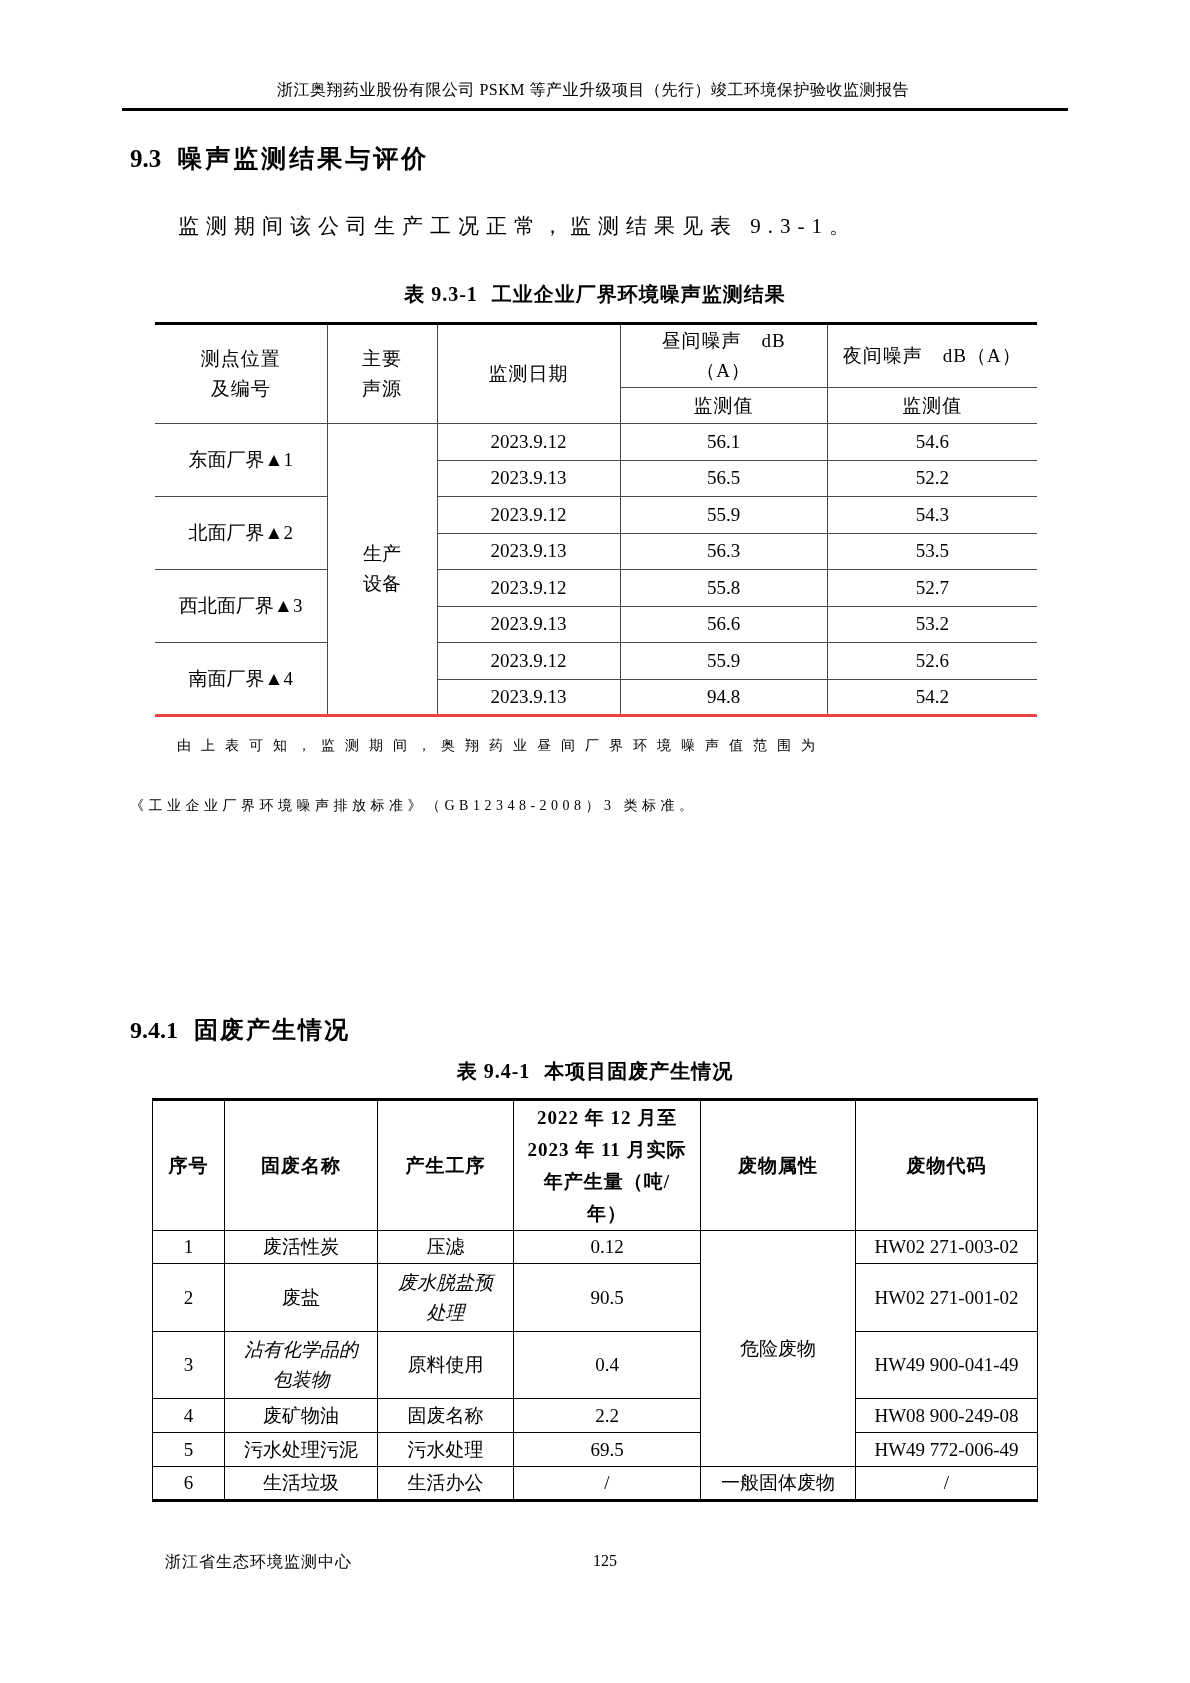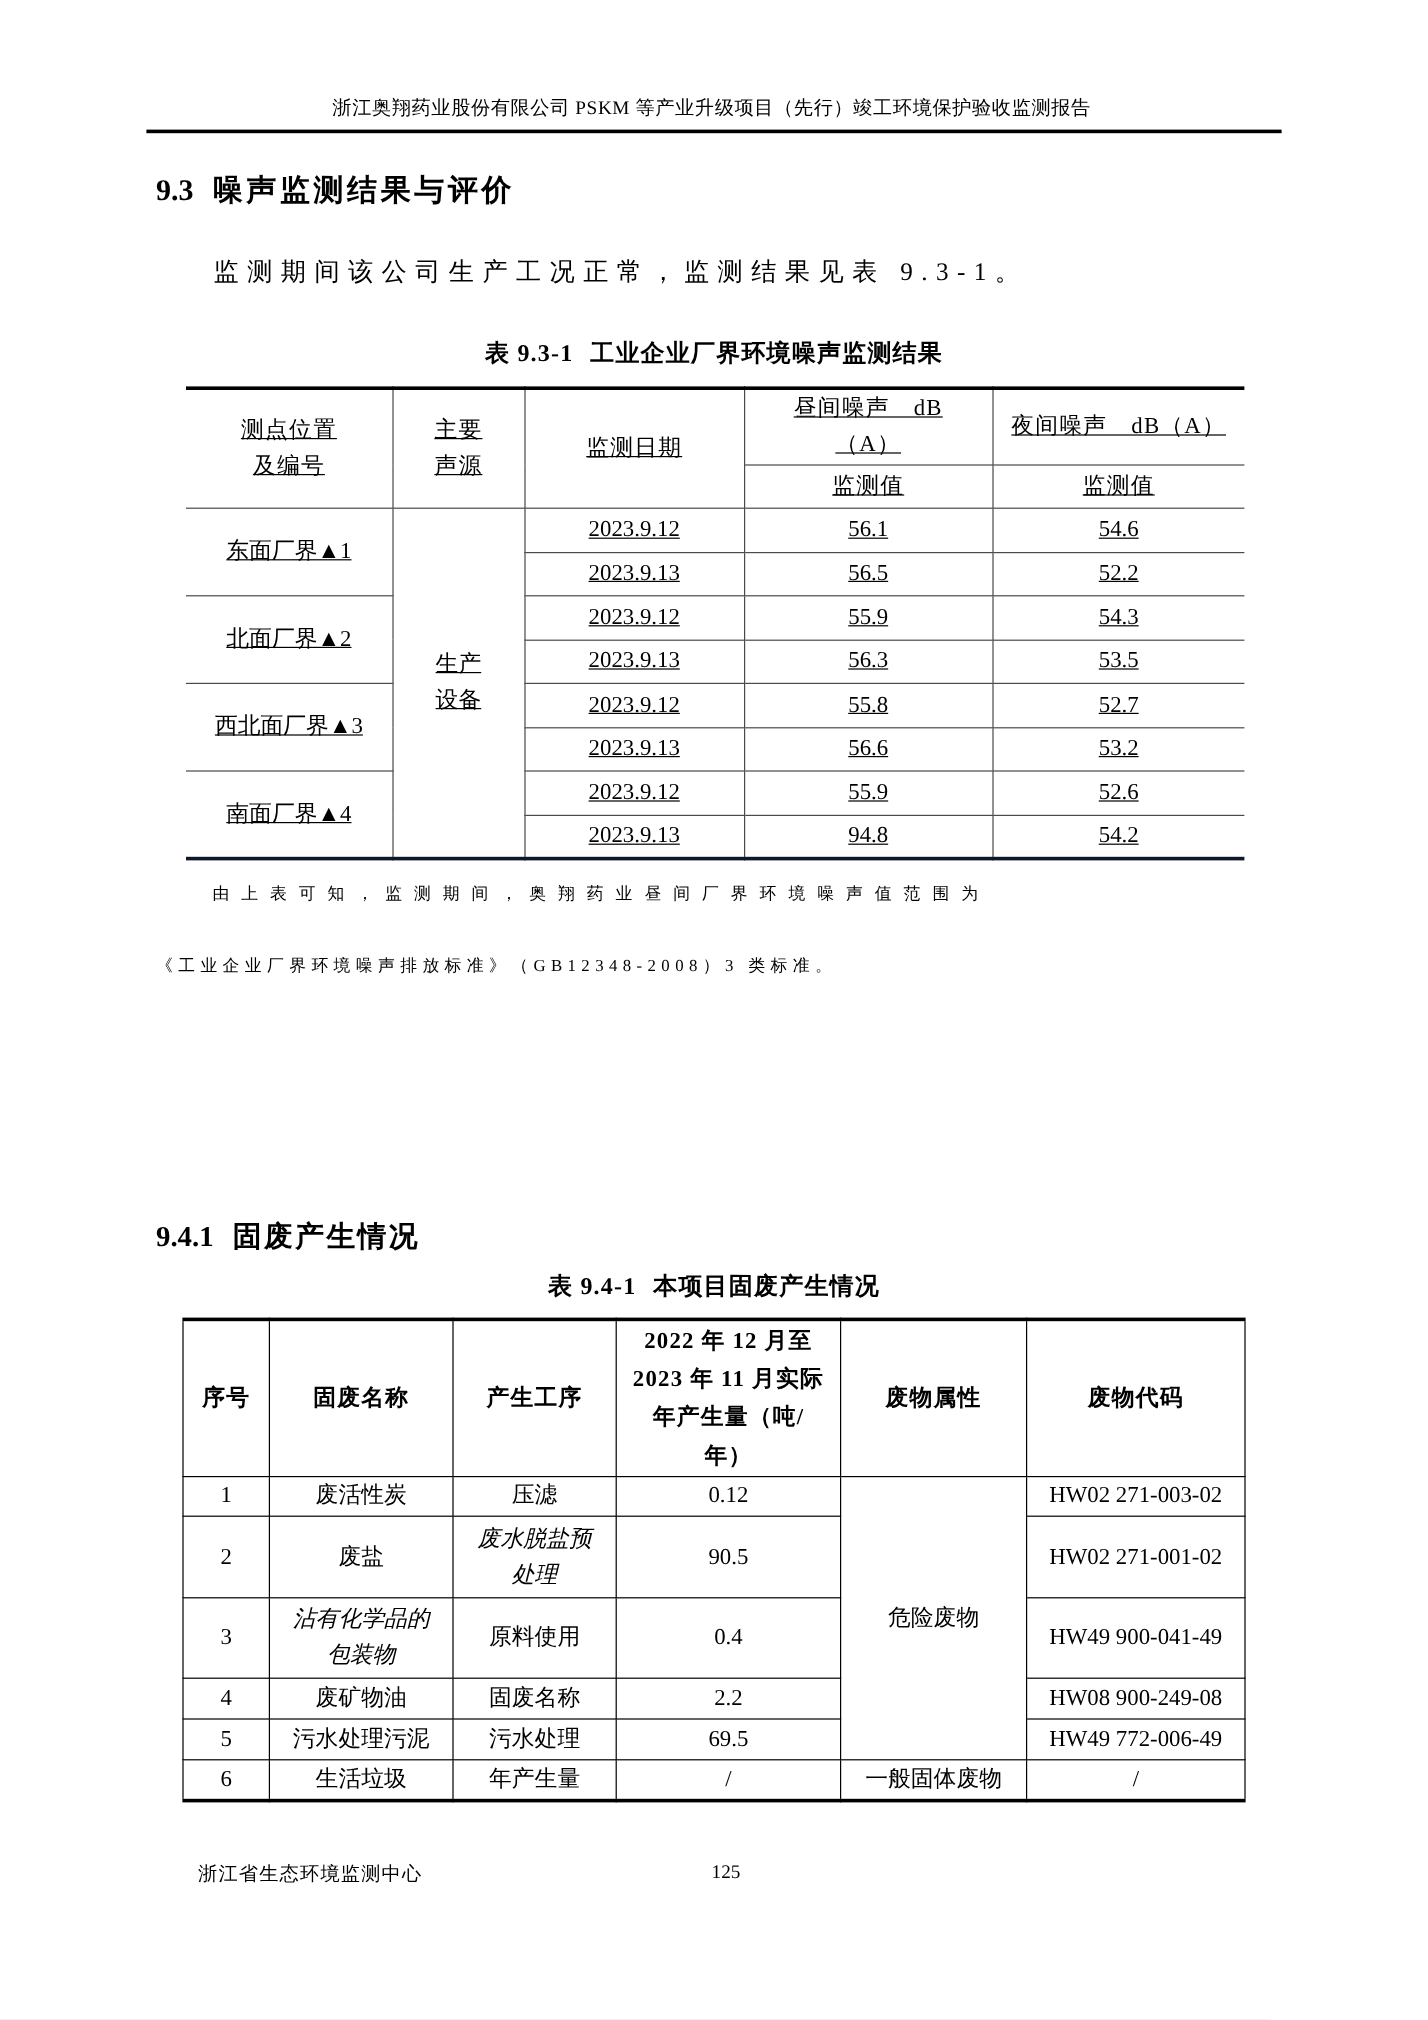--- a/index.html
+++ b/index.html
@@ -42,21 +42,21 @@
   .cap931{top:281px;}
   .cap941{top:1058px;}
   .cap-label{margin-right:14px;}
   table{border-collapse:collapse;table-layout:fixed;position:absolute;text-align:center;}
   td,th{vertical-align:middle;padding:0;font-weight:normal;line-height:1.25;overflow:hidden;}
   .pre{white-space:pre-line;}
   
   .t931{
     top:322px;left:155px;width:882px;
     font-size:19px;
-    border-top:3px solid #000;border-bottom:3px solid #0f172a;text-decoration:underline;
+    border-top:3px solid #000;border-bottom:3px solid #ef4444;
   }
   .t931 th,.t931 td{border:1px solid #4a4a4a;}
   .t931 th{letter-spacing:1px;}
   .t931 .no-l{border-left:none;}
   .t931 .no-r{border-right:none;}
   .t931 tr.hr1{height:64px;}
   .t931 tr.hr2{height:36px;}
   .t931 tr.dr{height:36.5px;}
   .t931 .two-line{line-height:30px;}
   
@@ -249,21 +249,21 @@
     <tr class="r5">
       <td>5</td>
       <td>污水处理污泥</td>
       <td>污水处理</td>
       <td>69.5</td>
       <td>HW49 772-006-49</td>
     </tr>
     <tr class="r6">
       <td>6</td>
       <td>生活垃圾</td>
-      <td>年产生量</td>
+      <td>生活办公</td>
       <td>/</td>
       <td>一般固体废物</td>
       <td>/</td>
     </tr>
   </tbody>
     </table>
 
   <div class="footer-org">浙江省生态环境监测中心</div>
   <div class="footer-page">125</div>
 

